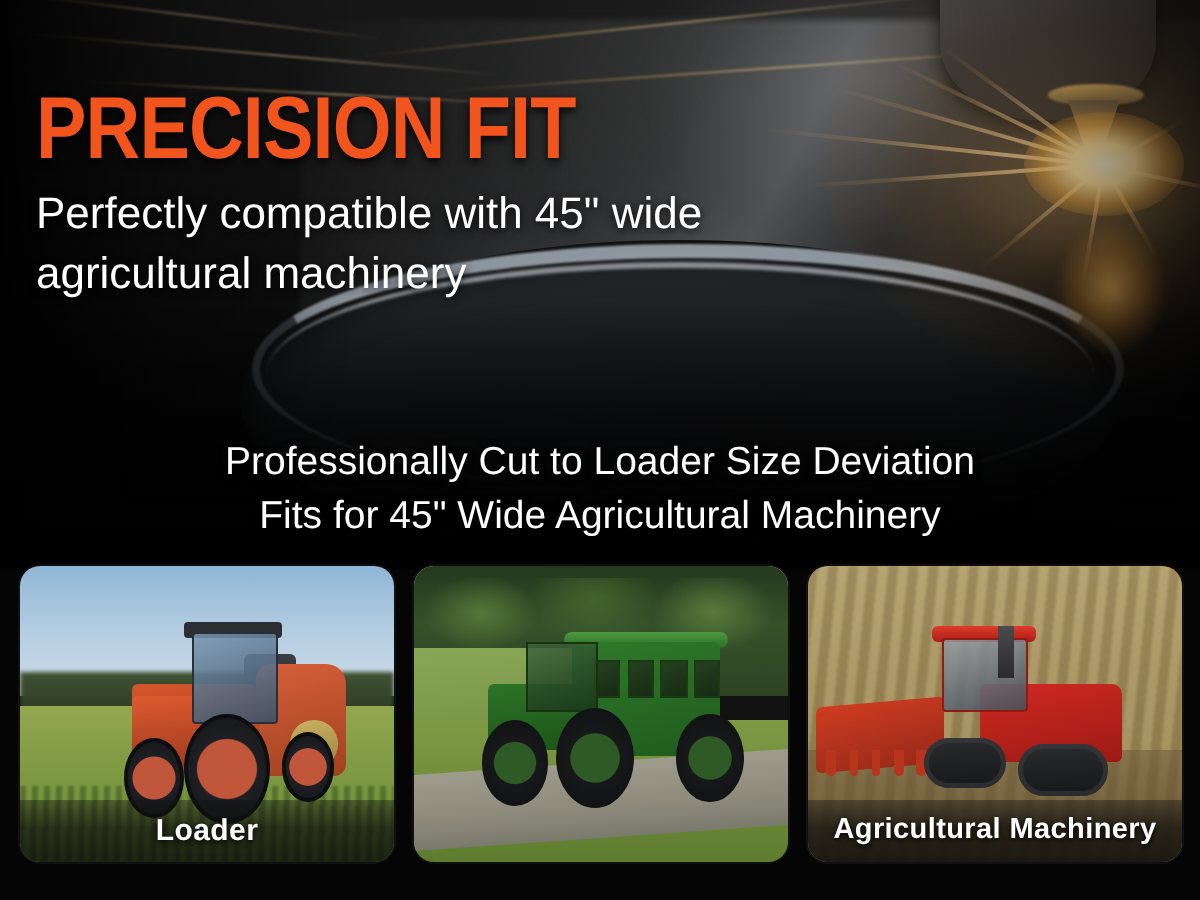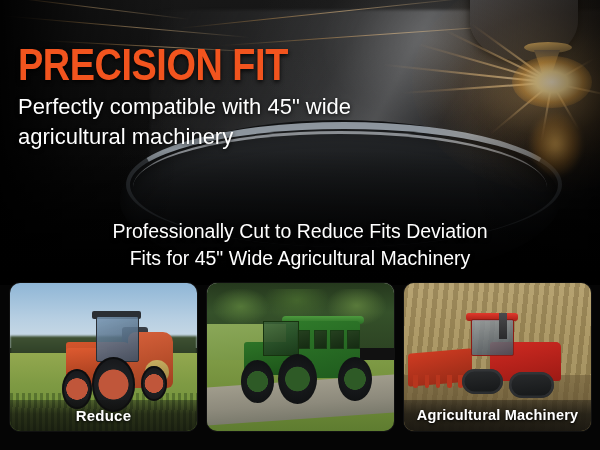--- a/index.html
+++ b/index.html
@@ -379,21 +379,21 @@
   </div>
 
   <div class="headline">PRECISION FIT</div>
 
   <div class="subheadline">
     <div>Perfectly compatible with 45" wide</div>
     <div>agricultural machinery</div>
   </div>
 
   <div class="center-block">
-    <div>Professionally Cut to Reduce Fits Deviation</div>
+    <div>Professionally Cut to Loader Size Deviation</div>
     <div>Fits for 45" Wide Agricultural Machinery</div>
   </div>
 
   <div class="cards">
 
     <div class="card card1">
       <div class="card-photo">
         <div class="p1-sky"></div>
         <div class="p1-treeline"></div>
         <div class="p1-field"></div>
@@ -402,21 +402,21 @@
         <div class="p1-baler"></div>
         <div class="p1-bale"></div>
         <div class="p1-body"></div>
         <div class="p1-hood"></div>
         <div class="p1-roof"></div>
         <div class="p1-cab"></div>
         <div class="p1-wr p1-wheel-baler"></div>
         <div class="p1-wr p1-wheel-rear"></div>
         <div class="p1-wr p1-wheel-front"></div>
       </div>
-      <div class="card-caption">Reduce</div>
+      <div class="card-caption">Loader</div>
     </div>
 
     <div class="card card2">
       <div class="card-photo">
         <div class="p2-sky"></div>
         <div class="p2-trees"></div>
         <div class="p2-trees2"></div>
         <div class="p2-hill"></div>
         <div class="p2-field"></div>
         <div class="p2-path"></div>

